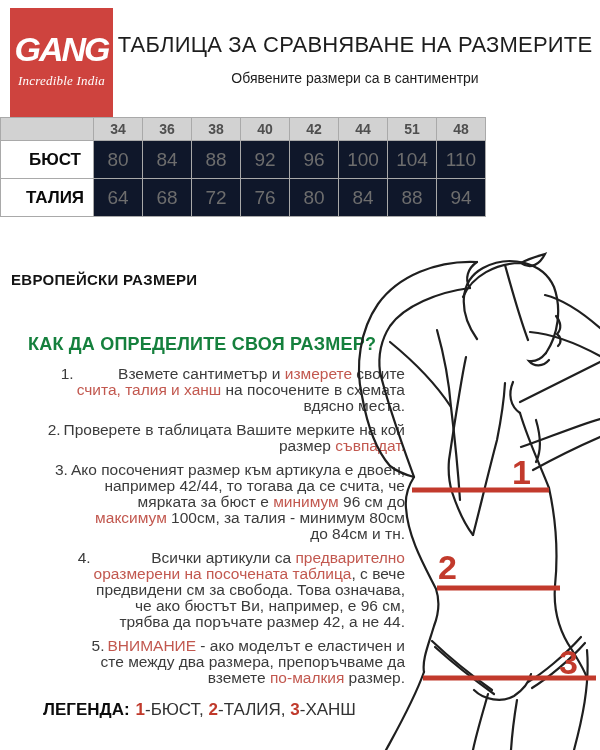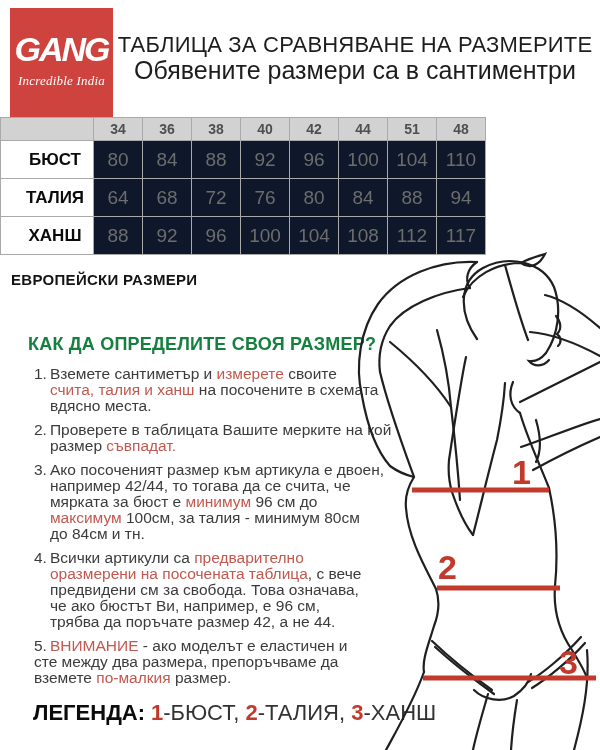--- a/index.html
+++ b/index.html
@@ -20,21 +20,21 @@
     letter-spacing:-2px;
   }
   .brand .tagline{
     font-family:"Liberation Serif", serif;font-style:italic;
     font-size:13px;margin-top:7px;letter-spacing:0.2px;
   }
   .title-block{
     position:absolute;left:116px;top:33px;width:478px;text-align:center;color:#1d1d1d;
   }
   .title-block .title{font-size:22px;line-height:24px;letter-spacing:0.2px;}
-  .title-block .subtitle{font-size:25px;line-height:22px;margin-top:2px;}
+  .title-block .subtitle{font-size:14px;line-height:22px;margin-top:10px;}
   
   table.sizes{
     position:absolute;left:0;top:117px;border-collapse:collapse;table-layout:fixed;
   }
   table.sizes th, table.sizes td{
     border:1px solid #a9a9a9;text-align:center;vertical-align:middle;padding:0;
   }
   table.sizes thead th{
     background:#d2d2d2;height:22px;font-size:14px;font-weight:bold;color:#4f4f4f;
     width:48px;
@@ -50,30 +50,30 @@
   .euro-heading{
     position:absolute;left:11px;top:271px;font-size:15px;font-weight:bold;color:#141414;
     letter-spacing:0.3px;
   }
   .howto-heading{
     position:absolute;left:28px;top:334px;font-size:18px;font-weight:bold;color:#15803d;
     letter-spacing:0.2px;
   }
   
   .instructions{
-    position:absolute;left:34px;top:366px;width:378px;color:#3b3b3b;
+    position:absolute;left:27px;top:366px;width:378px;color:#3b3b3b;text-align:right;
   }
   .item{font-size:15.5px;line-height:16px;margin-bottom:8px;}
   .item .num{margin-right:3px;}
   .item .body{display:inline-block;vertical-align:top;white-space:pre-line;max-width:352px;}
   .item.flush .body{display:inline;}
   .r{color:#c2584f;}
   
   .legend{
-    position:absolute;left:33px;top:700px;font-size:22px;color:#323232;
+    position:absolute;left:43px;top:700px;font-size:17px;color:#323232;
   }
   .legend .lab{font-weight:bold;color:#0c0c0c;margin-right:6px;}
   .legend .rn{font-weight:bold;color:#c0392b;}
   
   .figure{
     position:absolute;left:350px;top:250px;width:250px;height:500px;pointer-events:none;
   }
   .figure path.body-line{fill:none;stroke:#1f1f1f;stroke-width:2.2;stroke-linecap:round;}
   .figure line.measure{stroke:#c23a2c;stroke-width:5;}
   .figure text.mlabel{
@@ -123,31 +123,20 @@
       <th>ТАЛИЯ</th>
       <td>64</td>
       <td>68</td>
       <td>72</td>
       <td>76</td>
       <td>80</td>
       <td>84</td>
       <td>88</td>
       <td>94</td>
     </tr>
-    <tr>
-      <th>ХАНШ</th>
-      <td>88</td>
-      <td>92</td>
-      <td>96</td>
-      <td>100</td>
-      <td>104</td>
-      <td>108</td>
-      <td>112</td>
-      <td>117</td>
-    </tr>
   </tbody>
 </table>
 
 <div class="euro-heading">ЕВРОПЕЙСКИ РАЗМЕРИ</div>
 <div class="howto-heading">КАК ДА ОПРЕДЕЛИТЕ СВОЯ РАЗМЕР?</div>
 
 <div class="instructions">
 
   <div class="item">
     <span class="num">1.</span><span class="body"><span>Вземете сантиметър и </span><span class="r">измерете</span><span> своите

